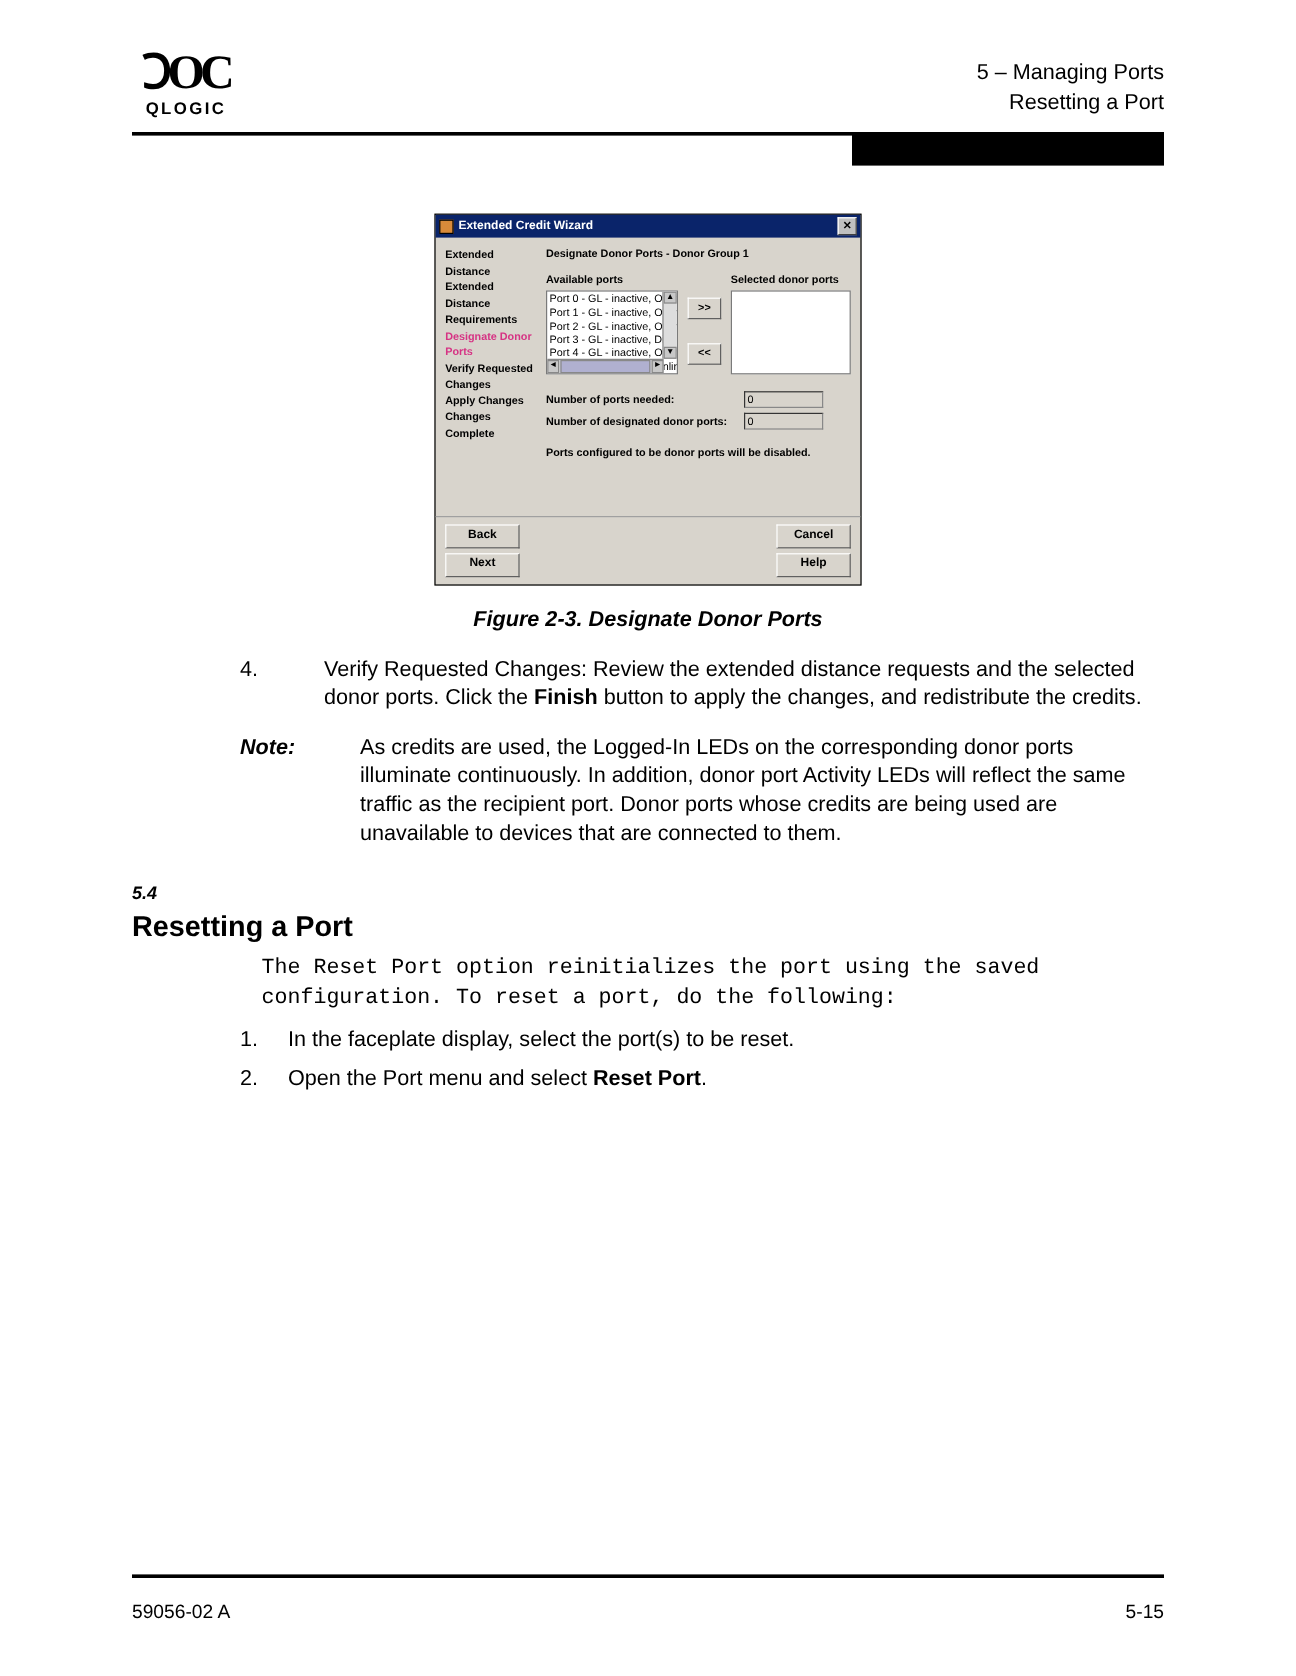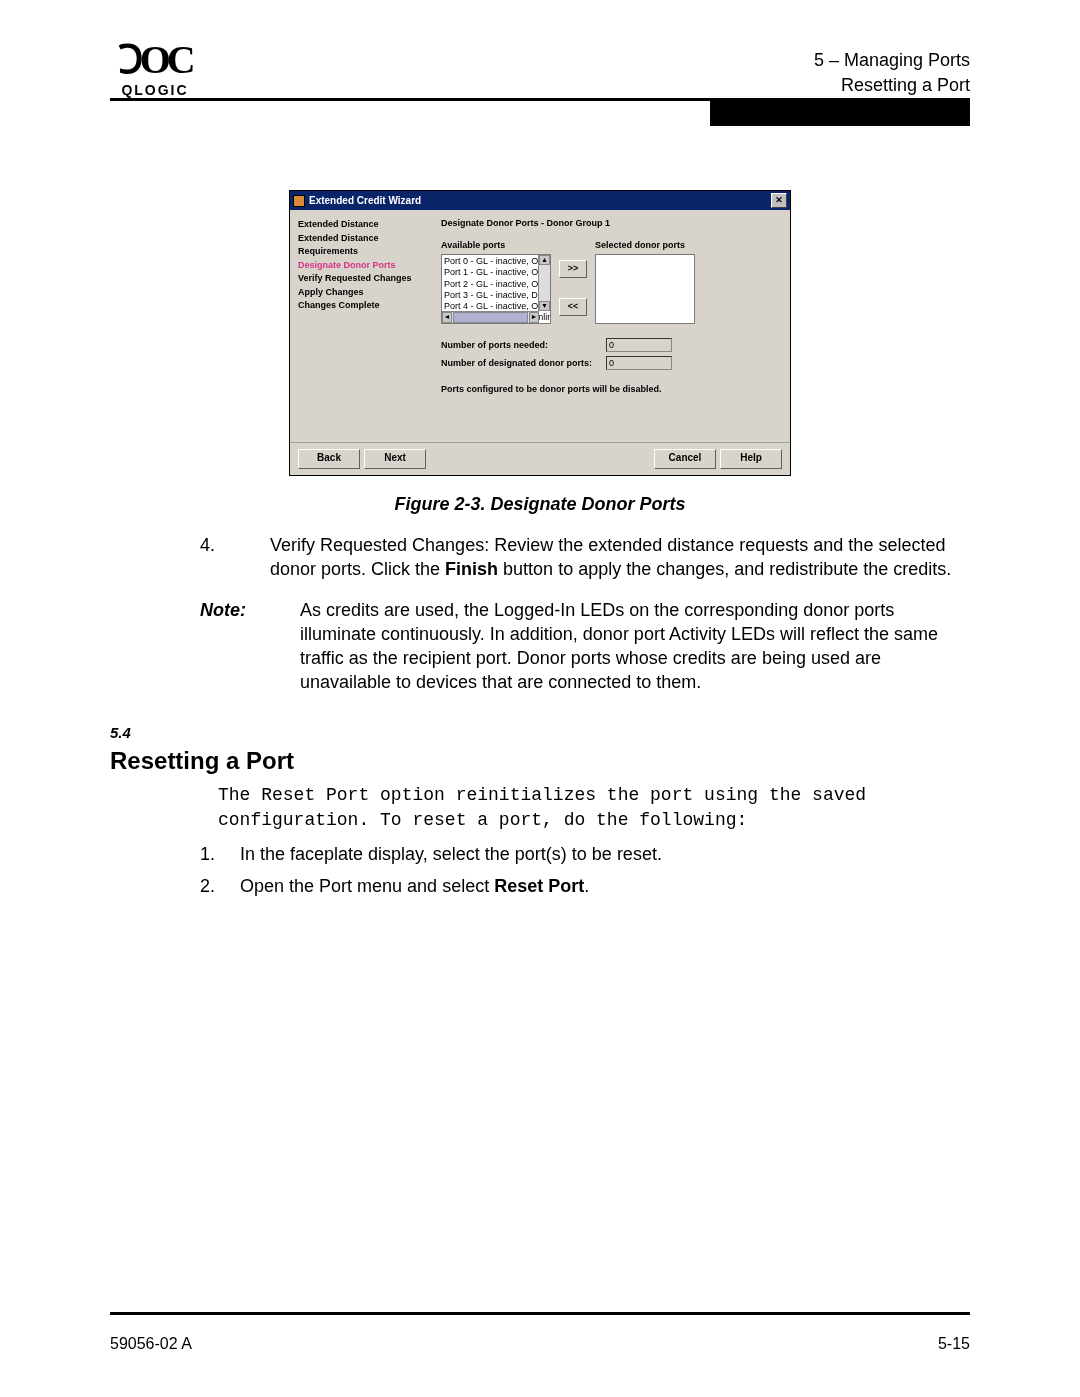--- a/index.html
+++ b/index.html
@@ -16,20 +16,21 @@
     position: relative;
     box-sizing: border-box;
     padding: 40px 110px 0 110px;
   }
 
   
   .header {
     display: flex;
     align-items: flex-end;
     justify-content: space-between;
+    padding-bottom: 12px;
   }
   .logo-block {
     text-align: center;
     width: 90px;
   }
   .logo-glyph {
     font-family: Georgia, 'Times New Roman', serif;
     font-weight: bold;
     font-size: 40px;
     line-height: 1;
@@ -56,22 +57,22 @@
     flex: 1;
   }
   .black-strip .block {
     background: #000;
     height: 28px;
     width: 260px;
   }
 
   
   .wizard-wrap {
-    margin: 64px auto 0 auto;
-    width: 502px;
+    margin: 40px auto 0 auto;
+    width: 356px;
   }
   .wizard {
     border: 1px solid #000;
     background: #d8d4cc;
     font-family: Tahoma, Arial, sans-serif;
     font-size: 9px;
   }
   .titlebar {
     background: #0a246a;
     color: #fff;
@@ -245,20 +246,21 @@
   }
   .wizard-footer {
     border-top: 1px solid #a0a0a0;
     padding: 6px 8px;
     display: flex;
     justify-content: space-between;
   }
   .wizard-footer .btn-group {
     display: flex;
     gap: 4px;
+    flex-direction: column;
   }
   .wiz-btn {
     min-width: 48px;
     height: 18px;
     background: #d8d4cc;
     border: 1px solid #fff;
     border-right-color: #606060;
     border-bottom-color: #606060;
     text-align: center;
     font-size: 10px;

